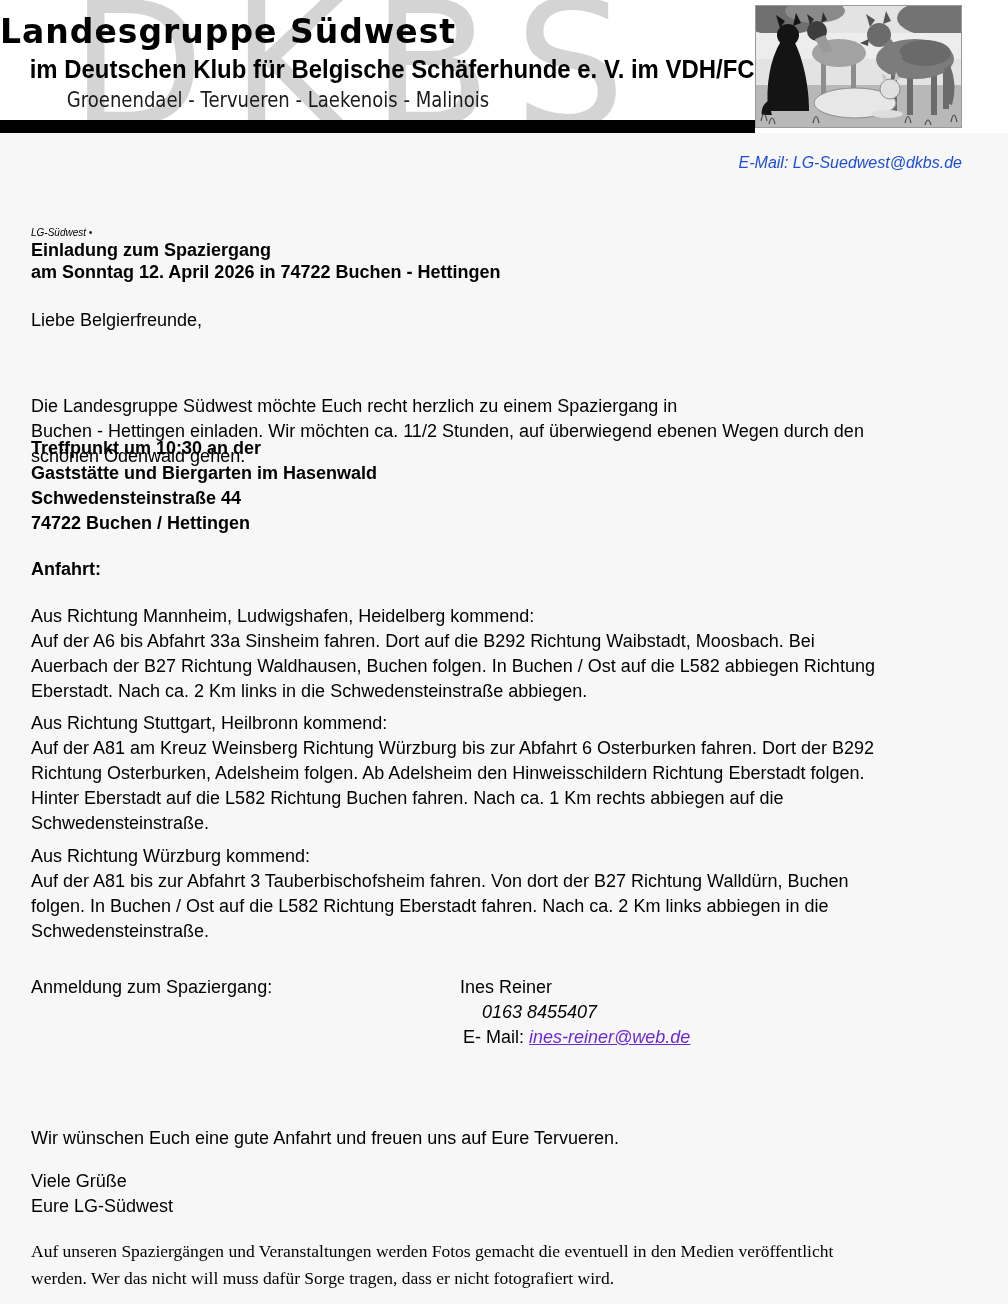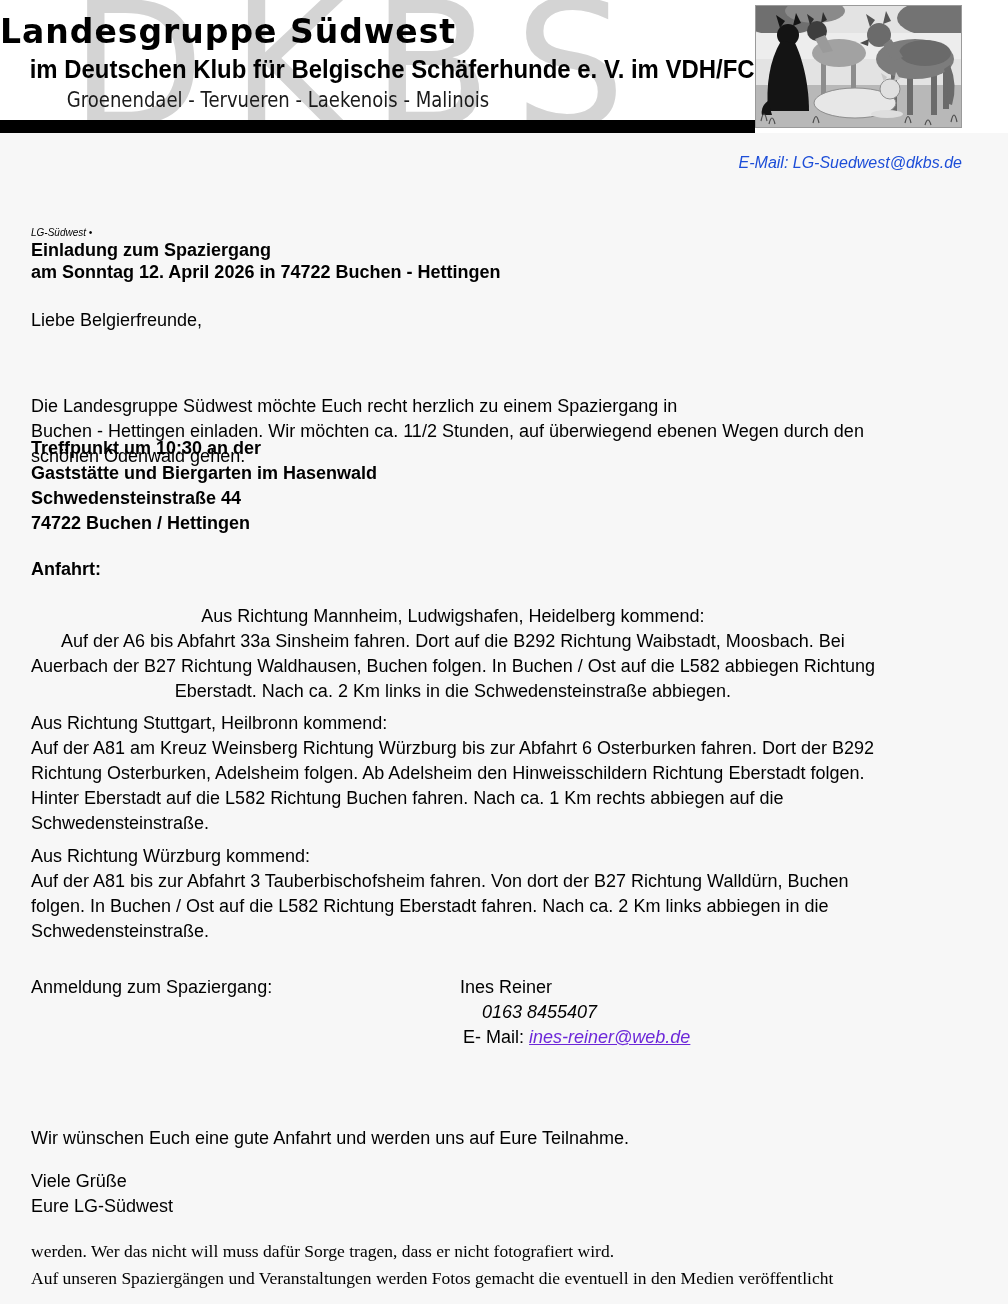--- a/index.html
+++ b/index.html
@@ -22,21 +22,21 @@
   
   .abs{position:absolute;left:31px;font-size:18px;line-height:25px;color:#000;}
   .email-top{position:absolute;top:154px;right:46px;font-size:16px;font-style:italic;color:#1d4ed8;}
   .sender{top:220px;font-size:10px;font-style:italic;}
   .title1{top:238px;font-weight:bold;}
   .title2{top:260px;font-weight:bold;}
   .salute{top:308px;}
   .intro{top:350px;margin-top:44px;}
   .meeting{top:436px;font-weight:bold;}
   .anfahrt{top:557px;font-weight:bold;}
-  .dir0{top:604px;text-align:center;}
+  .dir0{top:604px;}
   .dir1{top:711px;}
   .dir2{top:844px;}
   .reg-label{top:975px;}
   .reg-contact{position:absolute;left:460px;top:975px;font-size:18px;line-height:25px;}
   .reg-phone{margin-left:22px;font-style:italic;}
   .reg-mail{margin-left:3px;}
   .mail-link{color:#6d28d9;font-style:italic;text-decoration:underline;cursor:pointer;}
   .close1{top:1126px;}
   .signoff{top:1169px;}
   .footer{top:1238px;font-family:"Liberation Serif",serif;font-size:17.5px;line-height:27px;}
@@ -156,25 +156,25 @@
     <div>Schwedensteinstraße.</div>
   </div>
 
   <div class="abs reg-label">Anmeldung zum Spaziergang:</div>
   <div class="reg-contact">
     <div>Ines Reiner</div>
     <div class="reg-phone">0163 8455407</div>
     <div class="reg-mail"><span>E- Mail: </span><a class="mail-link" href="#">ines-reiner@web.de</a></div>
   </div>
 
-  <div class="abs close1">Wir wünschen Euch eine gute Anfahrt und werden uns auf Eure Teilnahme.</div>
+  <div class="abs close1">Wir wünschen Euch eine gute Anfahrt und freuen uns auf Eure Tervueren.</div>
 
   <div class="abs signoff">
     <div>Viele Grüße</div>
     <div>Eure LG-Südwest</div>
   </div>
 
   <div class="abs footer">
+    <div>Auf unseren Spaziergängen und Veranstaltungen werden Fotos gemacht die eventuell in den Medien veröffentlicht</div>
     <div>werden. Wer das nicht will muss dafür Sorge tragen, dass er nicht fotografiert wird.</div>
-    <div>Auf unseren Spaziergängen und Veranstaltungen werden Fotos gemacht die eventuell in den Medien veröffentlicht</div>
   </div>
 
 </div>
 
 </body></html>

